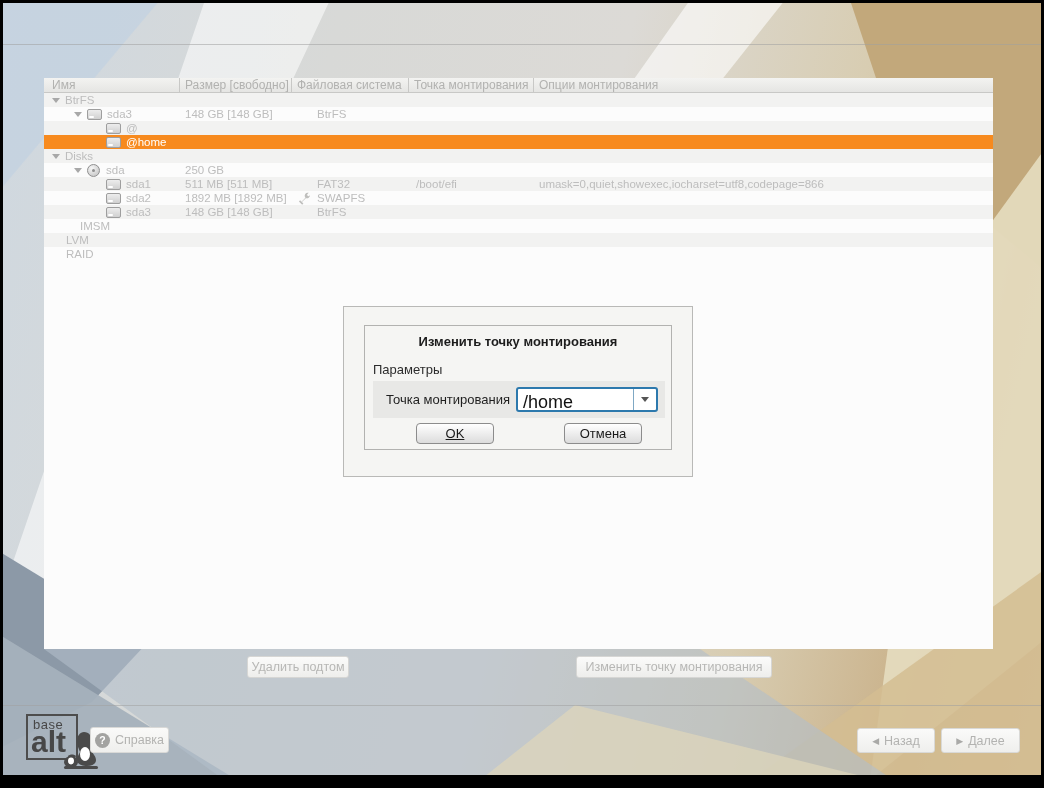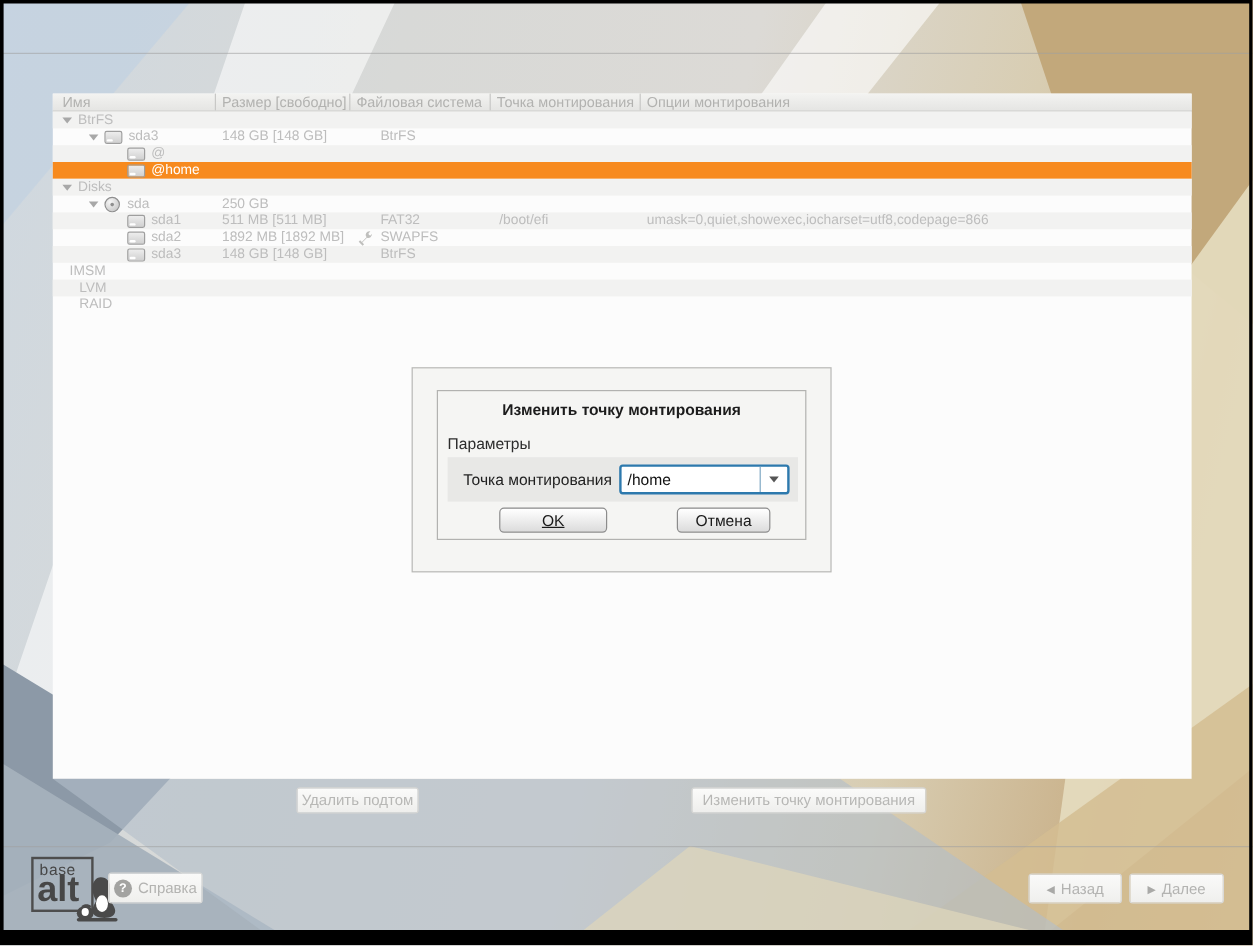--- a/index.html
+++ b/index.html
@@ -71,29 +71,29 @@
   .dlg-inner { position:absolute; left:20px; top:18px; width:308px; height:125px;
     border:1px solid #b2b2b0; }
   .dlg-title { position:absolute; top:8px; left:0; width:100%; text-align:center;
     font-size:13px; font-weight:bold; color:#1c1c1c; }
   .dlg-section { position:absolute; top:36px; left:8px; font-size:13px; color:#2c2c2c; }
   .dlg-fieldrow { position:absolute; left:8px; top:55px; width:292px; height:37px;
     background:#e8e8e6; display:flex; align-items:center; }
   .dlg-fieldlabel { width:143px; text-align:right; font-size:13px; color:#1f1f1f; padding-right:6px; }
   .combo { width:142px; height:25px; background:#ffffff; border:2px solid #2d79ad;
     border-radius:3px; display:flex; align-items:stretch; }
-  .combo-text { flex:1; font-size:13px; color:#111; padding:3px 0 0 5px; overflow:hidden; }
+  .combo-text { flex:1; font-size:18px; color:#111; padding:3px 0 0 5px; overflow:hidden; }
   .combo-btn { width:23px; border-left:1px solid #7fa8c4; display:flex; align-items:center;
     justify-content:center; }
   .combo-btn::before { content:""; border-left:4px solid transparent; border-right:4px solid transparent;
     border-top:5px solid #555; }
   .btn { position:absolute; height:21px; border:1px solid #8c8c8c; border-radius:4px;
     background:linear-gradient(180deg,#ffffff,#dcdcdc); font-size:13px; color:#1a1a1a;
     display:flex; align-items:center; justify-content:center; cursor:default; }
-  .btn-ok { left:51px; top:97px; width:90px;text-decoration:underline; }
+  .btn-ok { left:51px; top:97px; width:78px;text-decoration:underline; }
   .btn-cancel { left:181px; top:97px; width:78px;margin-left:18px; }
 
   
   .dbtn { position:absolute; height:22px; border:1px solid #d6d6d4; border-radius:3px;
     background:linear-gradient(180deg,#fbfbfa,#eeeeec); color:#b7b7b5; font-size:12.5px;
     display:flex; align-items:center; justify-content:center; z-index:2; }
   .act-del { left:247px; top:656px; width:102px; }
   .act-change { left:576px; top:656px; width:196px; }
 
   
@@ -236,21 +236,21 @@
       <div class="cell c-name lvl2">
           <span class="ic-part"></span>
           <span>sda3</span>
         </div>
       <div class="cell c-size">148 GB [148 GB]</div>
       <div class="cell c-fs">BtrFS</div>
       <div class="cell c-mount"></div>
       <div class="cell c-opts"></div>
     </div>
     <div class="trow">
-      <div class="cell c-name lvl0" style="padding-left:14px;align-items:center;">
+      <div class="cell c-name lvl0" style="padding-left:36px;align-items:center;">
           <span>IMSM</span>
         </div>
       <div class="cell c-size"></div>
       <div class="cell c-fs"></div>
       <div class="cell c-mount"></div>
       <div class="cell c-opts"></div>
     </div>
     <div class="trow alt">
       <div class="cell c-name lvl0" style="padding-left:22px;">
           <span>LVM</span>

